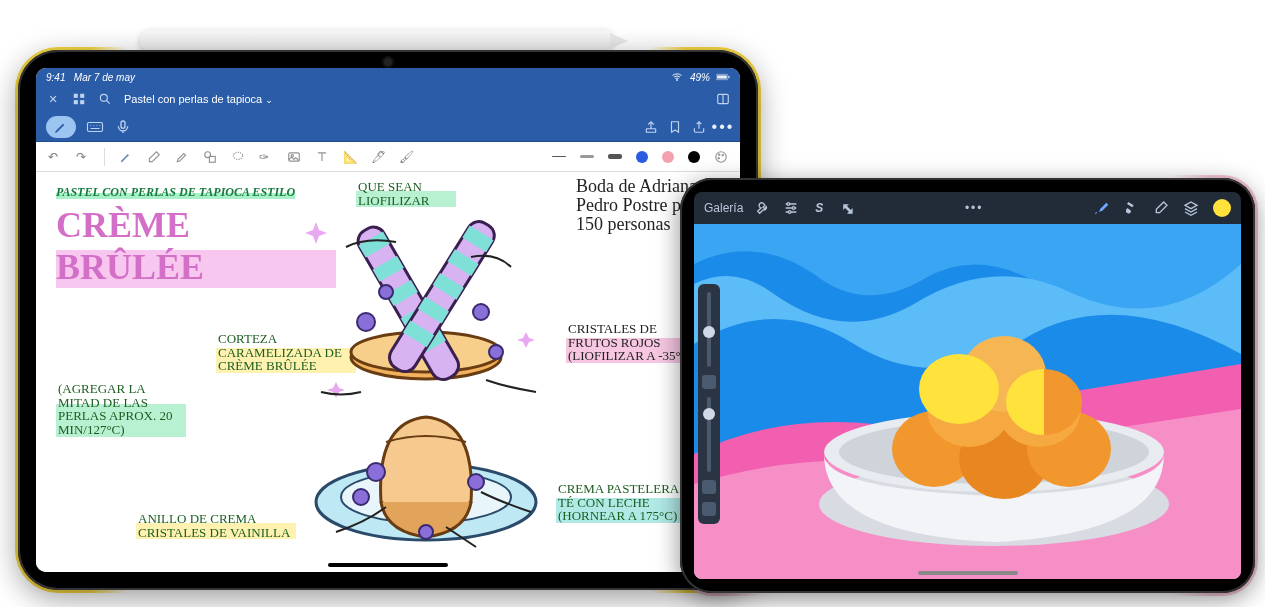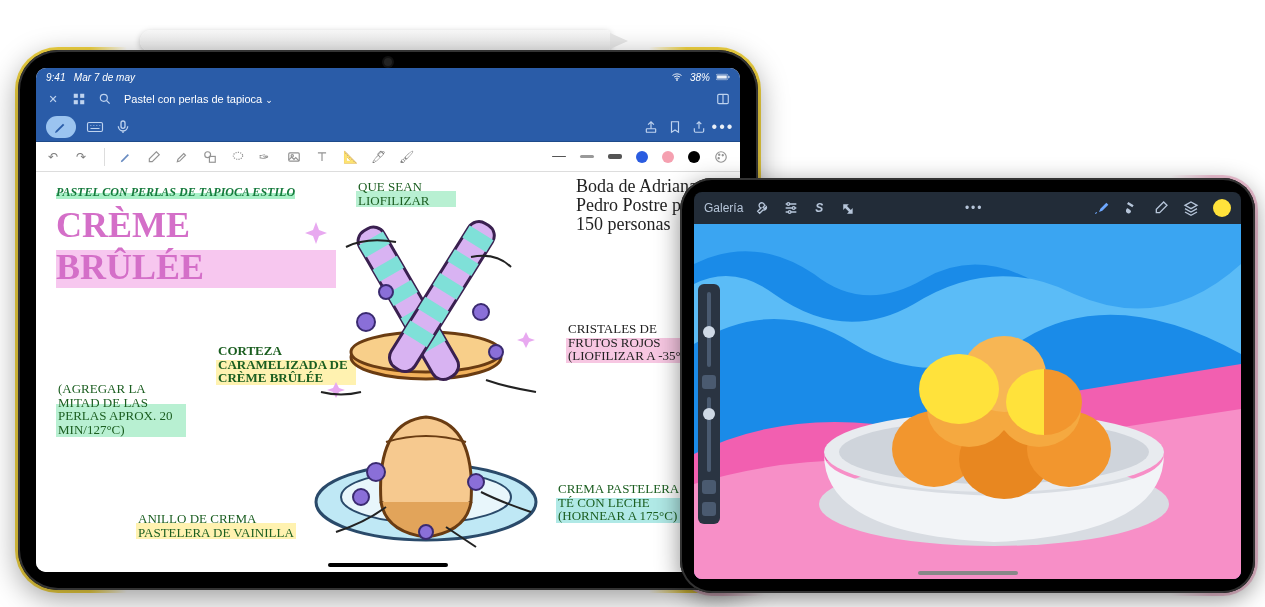--- a/index.html
+++ b/index.html
@@ -296,21 +296,21 @@
         &nbsp;
         <span>Mar 7 de may</span>
       </div>
       <div class="right">
         <span class="tb-icon">
           <svg viewBox="0 0 24 24" width="12" height="12" fill="none" stroke="#fff" stroke-width="2">
               <path d="M3 9a14 14 0 0 1 18 0M6 12a10 10 0 0 1 12 0M9 15a6 6 0 0 1 6 0"></path>
               <circle cx="12" cy="18" r="1" fill="#fff"></circle>
             </svg>
         </span>
-        <span>38%</span>
+        <span>49%</span>
         <span class="tb-icon">
           <svg viewBox="0 0 26 12" width="18" height="10">
               <rect x="0" y="1" width="22" height="10" rx="2" fill="none" stroke="#fff"></rect>
               <rect x="2" y="3" width="18" height="6" fill="#fff"></rect>
               <rect x="23" y="4" width="2" height="4" fill="#fff"></rect>
             </svg>
         </span>
       </div>
     </div>
 
@@ -449,27 +449,27 @@
     <div class="canvas1">
       <div class="title-block">
         <span class="l1">PASTEL CON PERLAS DE TAPIOCA ESTILO</span><br>
         <span class="l2">CRÈME BRÛLÉE</span>
       </div>
 
       <div class="note green-bg" style="left:320px; top:8px; width:100px;">QUE SEAN LIOFILIZAR</div>
 
       <div class="note cursive" style="left:540px; top:5px; width:150px;">Boda de Adriana y Pedro Postre para 150 personas</div>
 
-      <div class="note yellow-bg" style="left:180px; top:172px; width:140px;font-weight:bold;">CORTEZA CARAMELIZADA DE CRÈME BRÛLÉE</div>
+      <div class="note yellow-bg" style="left:180px; top:160px; width:140px;">CORTEZA CARAMELIZADA DE CRÈME BRÛLÉE</div>
 
       <div class="note pink-bg handblack" style="left:530px; top:150px; width:140px;">CRISTALES DE FRUTOS ROJOS (LIOFILIZAR A -35°C)</div>
 
       <div class="note green-bg" style="left:20px; top:210px; width:130px;">(AGREGAR LA MITAD DE LAS PERLAS APROX. 20 MIN/127°C)</div>
 
-      <div class="note yellow-bg" style="left:100px; top:340px; width:160px;">ANILLO DE CREMA PASTELERA DE VAINILLA</div>
+      <div class="note yellow-bg" style="left:100px; top:340px; width:160px;">ANILLO DE CREMA CRISTALES DE VAINILLA</div>
 
 
       <div class="note teal-bg" style="left:520px; top:310px; width:160px;">CREMA PASTELERA DE TÉ CON LECHE (HORNEAR A 175°C)</div>
 
       <div class="doodle">
         <svg viewBox="0 0 280 360" width="280" height="360">
 
           <g fill="#e8a9f0">
             <polygon points="30,20 33,28 41,31 33,34 30,42 27,34 19,31 27,28"></polygon>
             <polygon points="200,25 203,31 209,33 203,35 200,41 197,35 191,33 197,31"></polygon>

